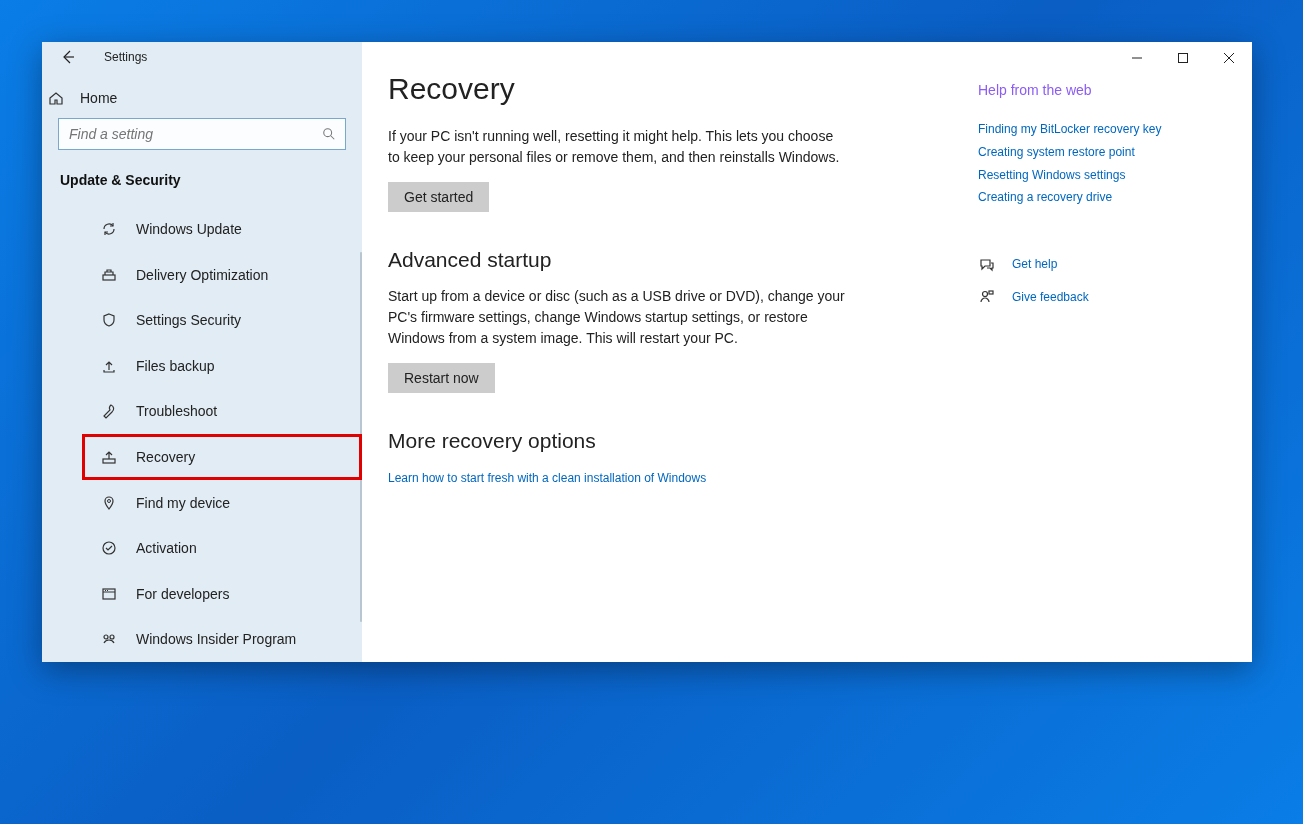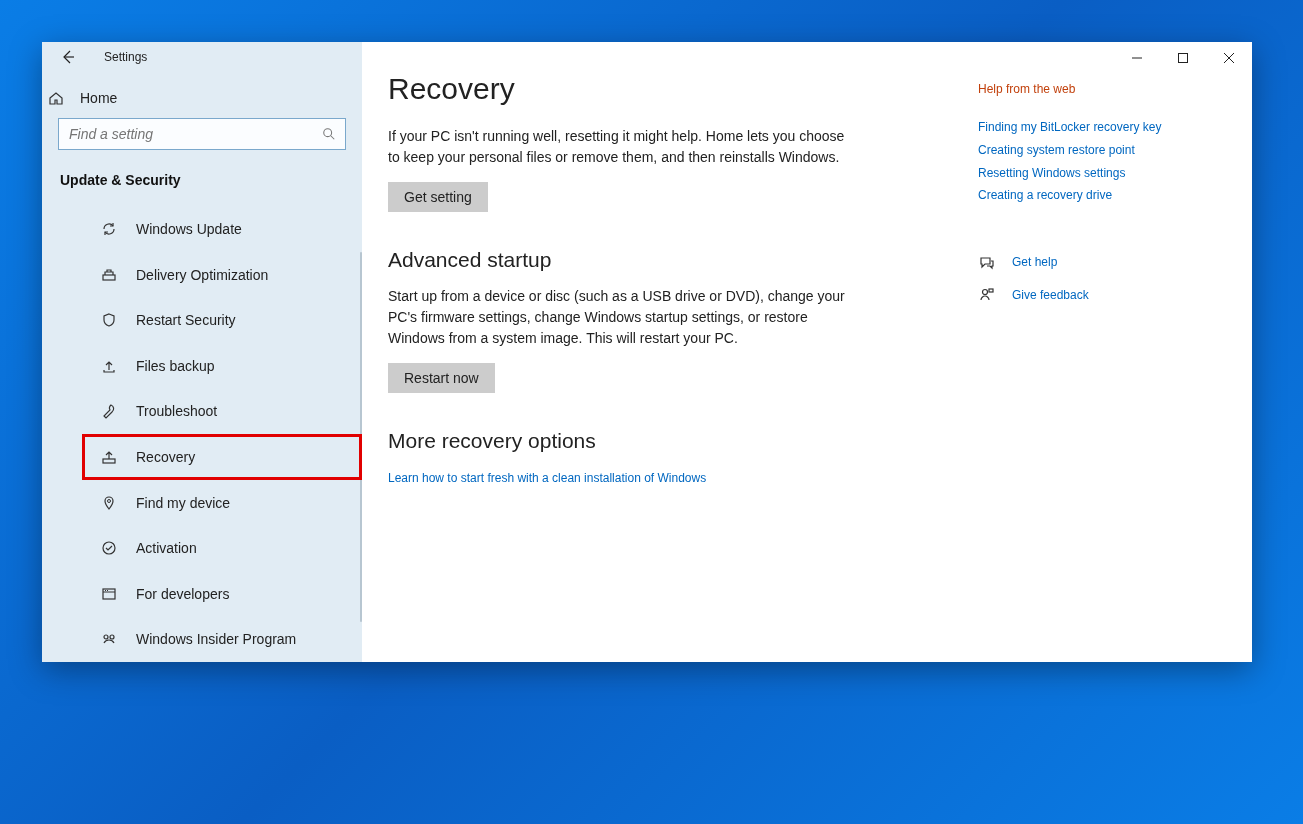--- a/index.html
+++ b/index.html
@@ -176,22 +176,22 @@
     font-size: 12px;
     cursor: pointer;
     display: block;
     line-height: 1.9;
   }
   .aside {
     flex: 1;
     padding-top: 10px;
   }
   .aside-title {
-    font-size: 12px;
-    color: #c2410c;
+    font-size: 14px;
+    color: #8b5cf6;
     margin-bottom: 20px;
   }
   .help-row {
     display: flex;
     align-items: center;
     gap: 16px;
     margin-top: 10px;
   }
   .help-ic { width: 18px; display:flex; align-items:center; justify-content:center; color:#333; }
   svg { display:block; }
@@ -271,21 +271,21 @@
             </svg>
         </span>
         <span>Delivery Optimization</span>
       </div>
       <div class="nav-item">
         <span class="ic">
           <svg width="16" height="16" viewBox="0 0 16 16">
               <path d="M8 2l5 2v4c0 3-2 5-5 6-3-1-5-3-5-6V4z" fill="none" stroke="#333" stroke-width="1.2"></path>
             </svg>
         </span>
-        <span>Restart Security</span>
+        <span>Settings Security</span>
       </div>
       <div class="nav-item">
         <span class="ic">
           <svg width="16" height="16" viewBox="0 0 16 16">
               <path d="M8 12V4M5 7l3-3 3 3" fill="none" stroke="#333" stroke-width="1.2"></path>
               <path d="M3 12v2h10v-2" fill="none" stroke="#333" stroke-width="1.2"></path>
             </svg>
         </span>
         <span>Files backup</span>
       </div>
@@ -345,22 +345,22 @@
       </div>
     </div>
     <div class="scroll-indicator"></div>
   </div>
 
   <div class="main">
     <div class="content">
       <h1 class="page-title">Recovery</h1>
 
       <div class="section">
-        <p class="body-text">If your PC isn't running well, resetting it might help. Home lets you choose to keep your personal files or remove them, and then reinstalls Windows.</p>
-        <button class="btn">Get setting</button>
+        <p class="body-text">If your PC isn't running well, resetting it might help. This lets you choose to keep your personal files or remove them, and then reinstalls Windows.</p>
+        <button class="btn">Get started</button>
       </div>
 
       <div class="section">
         <h2 class="section-title">Advanced startup</h2>
         <p class="body-text">Start up from a device or disc (such as a USB drive or DVD), change your PC's firmware settings, change Windows startup settings, or restore Windows from a system image. This will restart your PC.</p>
         <button class="btn">Restart now</button>
       </div>
 
       <div class="section">
         <h2 class="section-title">More recovery options</h2>

